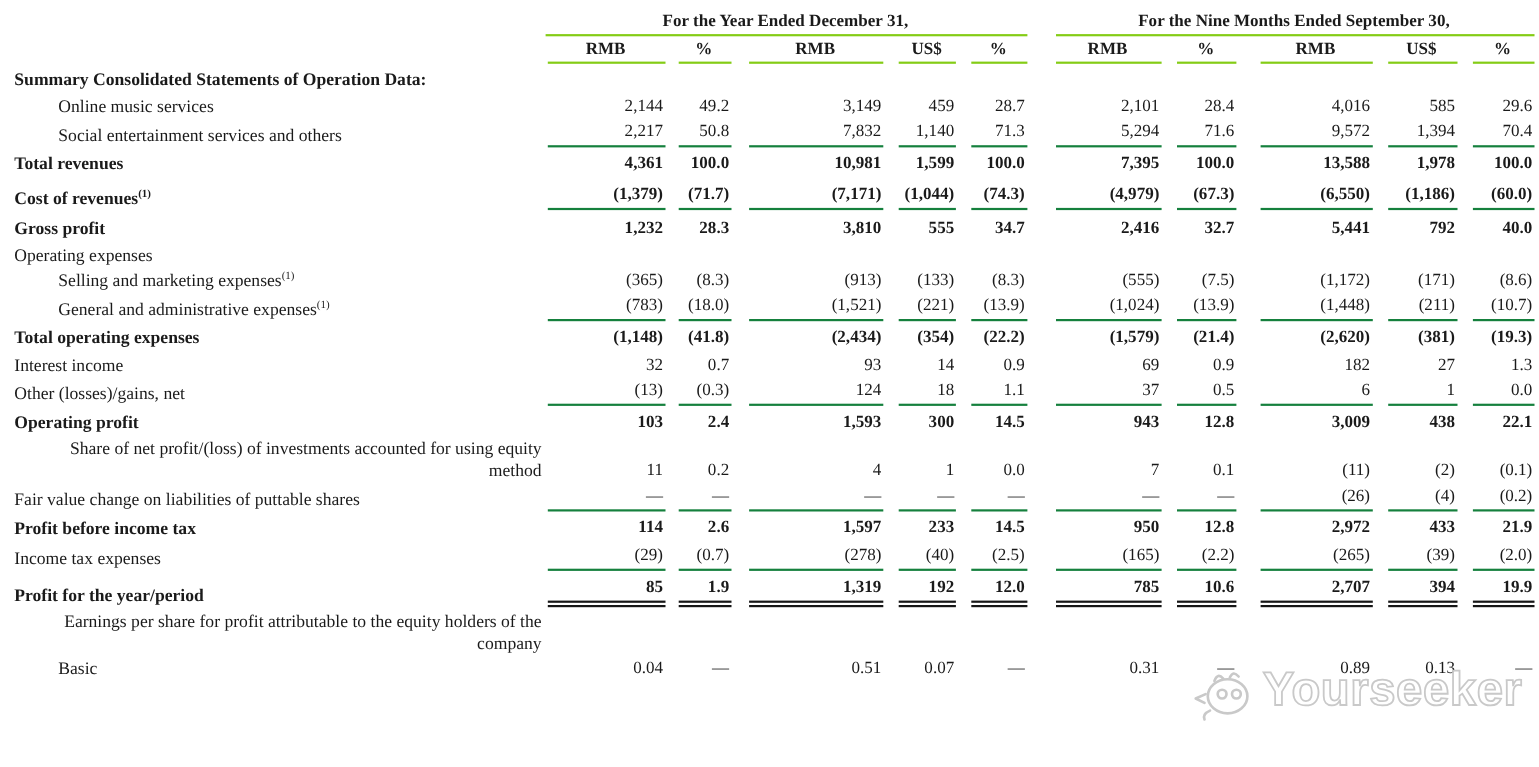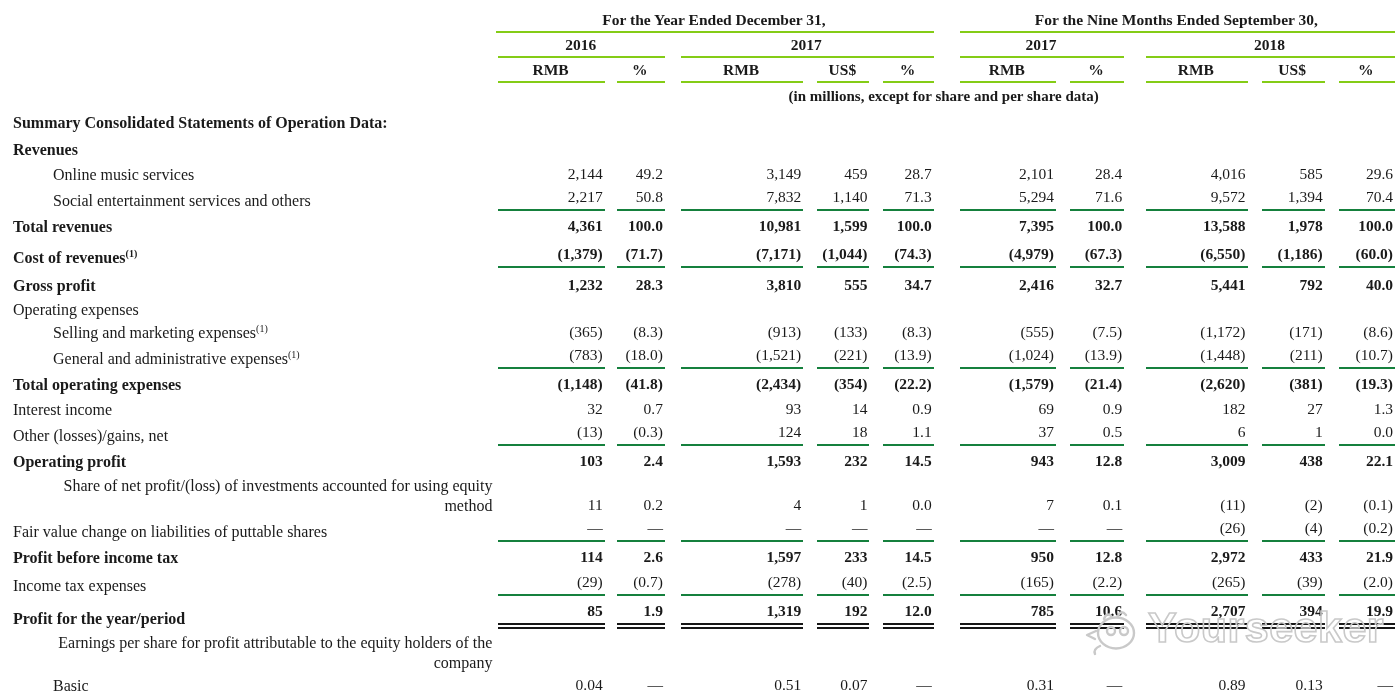--- a/index.html
+++ b/index.html
@@ -93,35 +93,20 @@
         <th></th>
         <th colspan="5" class="pga">
           <div class="cl hd">For the Year Ended December 31,</div>
         </th>
         <th colspan="5" class="pgb">
           <div class="cl hd">For the Nine Months Ended September 30,</div>
         </th>
       </tr>
       <tr>
         <th></th>
-        <th colspan="2" class="yg1">
-            <div class="cl hd">2016</div>
-          </th>
-        <th colspan="3" class="yg2">
-            <div class="cl hd">2017</div>
-          </th>
-        <th colspan="2" class="yg3">
-            <div class="cl hd">2017</div>
-          </th>
-        <th colspan="3" class="yg4">
-            <div class="cl hd">2018</div>
-          </th>
-      </tr>
-      <tr>
-        <th></th>
         <th class="c1">
             <div class="cl hd">RMB</div>
           </th>
         <th class="c2">
             <div class="cl hd">%</div>
           </th>
         <th class="c3">
             <div class="cl hd">RMB</div>
           </th>
         <th class="c4">
@@ -138,24 +123,20 @@
           </th>
         <th class="c8">
             <div class="cl hd">RMB</div>
           </th>
         <th class="c9">
             <div class="cl hd">US$</div>
           </th>
         <th class="c10">
             <div class="cl hd">%</div>
           </th>
-      </tr>
-      <tr>
-        <th></th>
-        <th colspan="10" class="note">(in millions, except for share and per share data)</th>
       </tr>
     </thead>
     <tbody id="tbody">
         <tr class="bold">
           <td class="lbl ind0">Summary Consolidated Statements of Operation Data:</td>
           <td class="c1 num">
             <div class="cl"></div>
           </td>
           <td class="c2 num">
             <div class="cl"></div>
@@ -178,53 +159,20 @@
           <td class="c8 num">
             <div class="cl"></div>
           </td>
           <td class="c9 num">
             <div class="cl"></div>
           </td>
           <td class="c10 num">
             <div class="cl"></div>
           </td>
         </tr>
-        <tr class="bold">
-          <td class="lbl ind0">Revenues</td>
-          <td class="c1 num">
-            <div class="cl"></div>
-          </td>
-          <td class="c2 num">
-            <div class="cl"></div>
-          </td>
-          <td class="c3 num">
-            <div class="cl"></div>
-          </td>
-          <td class="c4 num">
-            <div class="cl"></div>
-          </td>
-          <td class="c5 num">
-            <div class="cl"></div>
-          </td>
-          <td class="c6 num">
-            <div class="cl"></div>
-          </td>
-          <td class="c7 num">
-            <div class="cl"></div>
-          </td>
-          <td class="c8 num">
-            <div class="cl"></div>
-          </td>
-          <td class="c9 num">
-            <div class="cl"></div>
-          </td>
-          <td class="c10 num">
-            <div class="cl"></div>
-          </td>
-        </tr>
         <tr>
           <td class="lbl ind1">Online music services</td>
           <td class="c1 num">
             <div class="cl">2,144</div>
           </td>
           <td class="c2 num">
             <div class="cl">49.2</div>
           </td>
           <td class="c3 num">
             <div class="cl">3,149</div>
@@ -586,21 +534,21 @@
           <td class="c1 num">
             <div class="cl">103</div>
           </td>
           <td class="c2 num">
             <div class="cl">2.4</div>
           </td>
           <td class="c3 num">
             <div class="cl">1,593</div>
           </td>
           <td class="c4 num">
-            <div class="cl">232</div>
+            <div class="cl">300</div>
           </td>
           <td class="c5 num">
             <div class="cl">14.5</div>
           </td>
           <td class="c6 num">
             <div class="cl">943</div>
           </td>
           <td class="c7 num">
             <div class="cl">12.8</div>
           </td>

